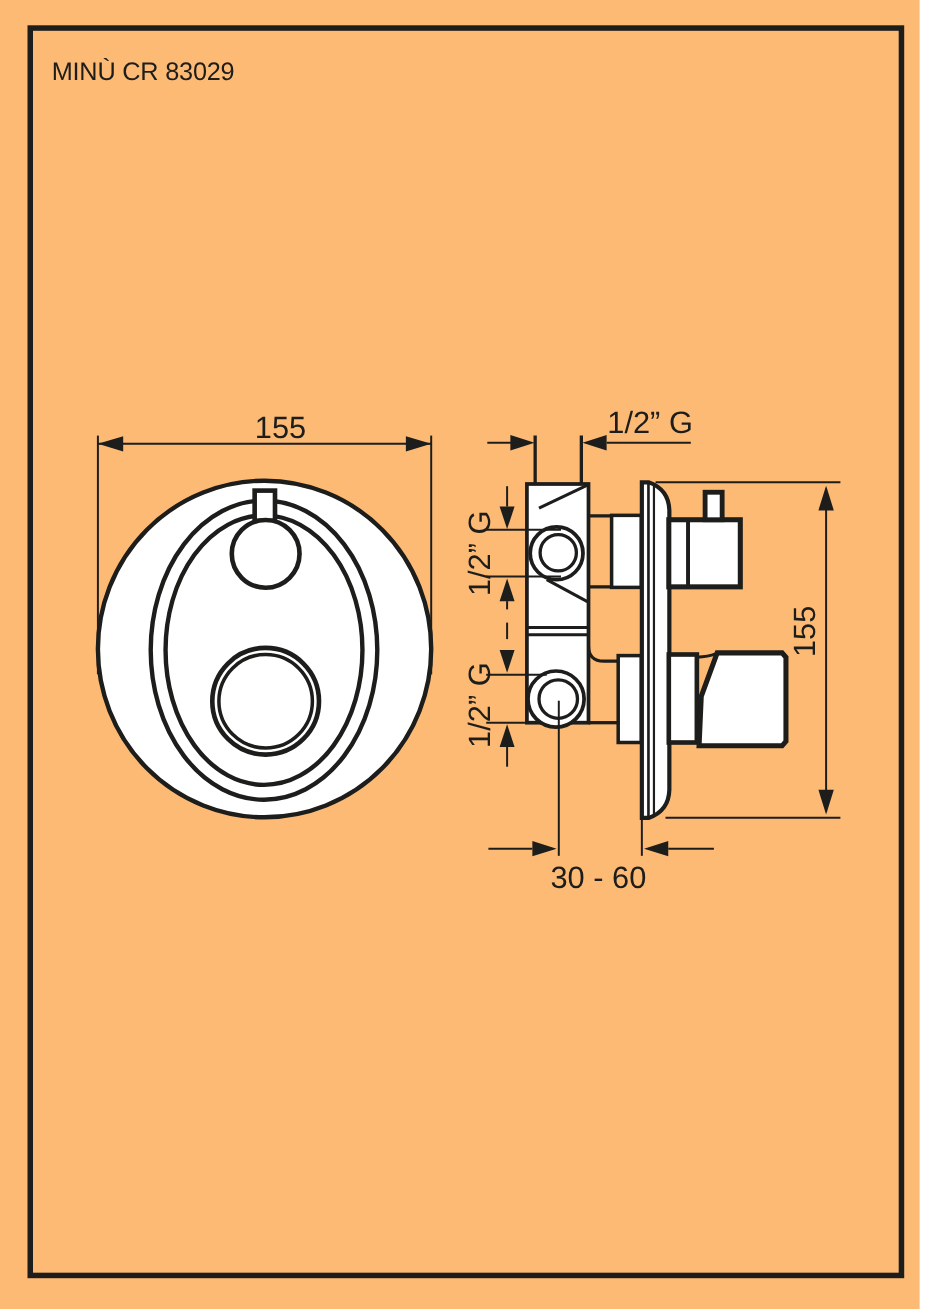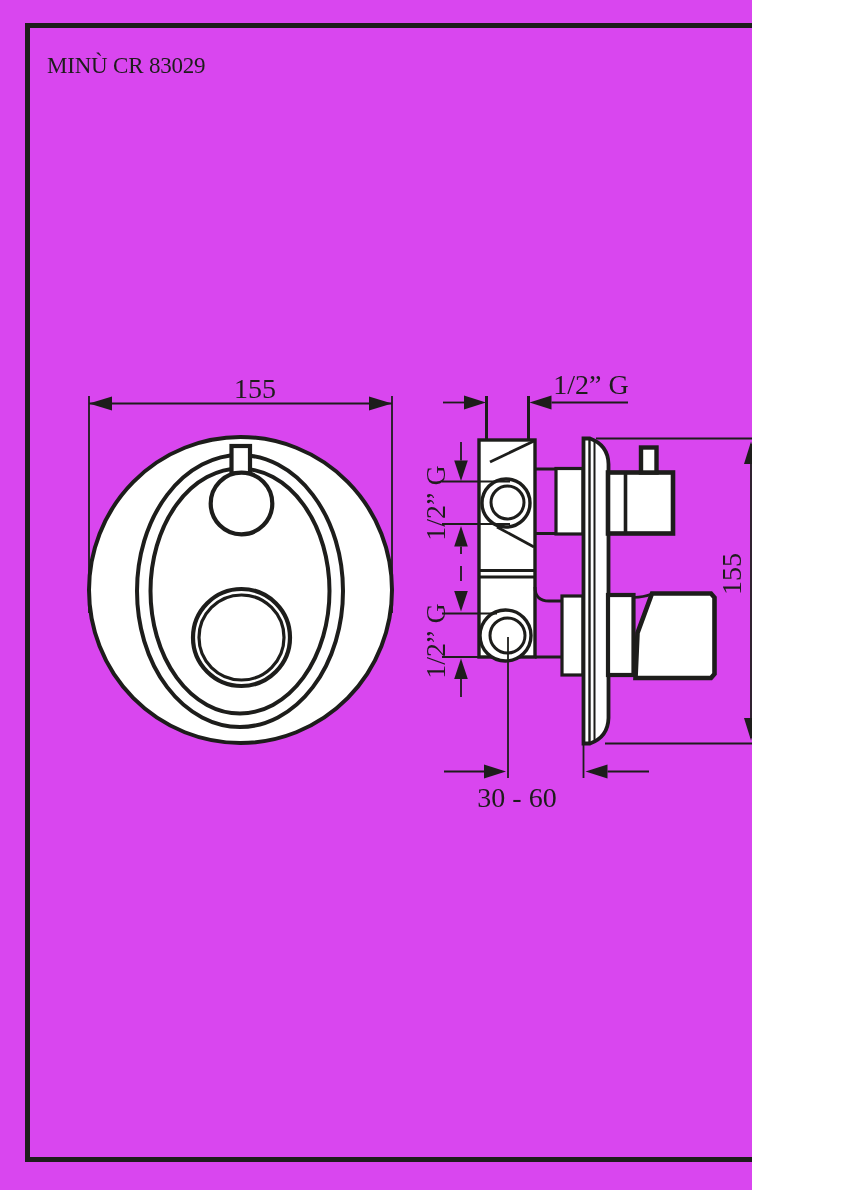--- a/index.html
+++ b/index.html
@@ -2,24 +2,24 @@
 <html><head>
 <meta charset="utf-8">
 <style>
   html, body {
     margin: 0;
     padding: 0;
     background: #ffffff;
   }
   #page {
     position: relative;
-    width: 752px;
+    width: 836px;
     height: 1190px;
-    background: #d946ef;
-    font-family: Liberation Serif, serif;
+    background: #fdba74;
+    font-family: Liberation Sans, sans-serif;
     color: #1d1d1b;
     overflow: hidden;
   }
   #frame {
     position: absolute;
     left: 25px;
     top: 23px;
     width: 787px;
     height: 1129px;
     border: 5px solid #1d1d1b;
@@ -175,15 +175,15 @@
   <div class="label centered" style="left:255px; top:389px;">155</div>
 
   <div class="label centered" style="left:591px; top:385px;">1/2” G</div>
 
   <div class="label rot90" style="left:436px; top:503px;">1/2” G</div>
 
   <div class="label rot90" style="left:436px; top:641px;">1/2” G</div>
 
   <div class="label rot90" style="left:732px; top:574px;">155</div>
 
-  <div class="label centered" style="left:517px; top:798px;text-align:right;">30 - 60</div>
+  <div class="label centered" style="left:544px; top:798px;text-align:right;">30 - 60</div>
 
 </div>
 
 </body></html>

